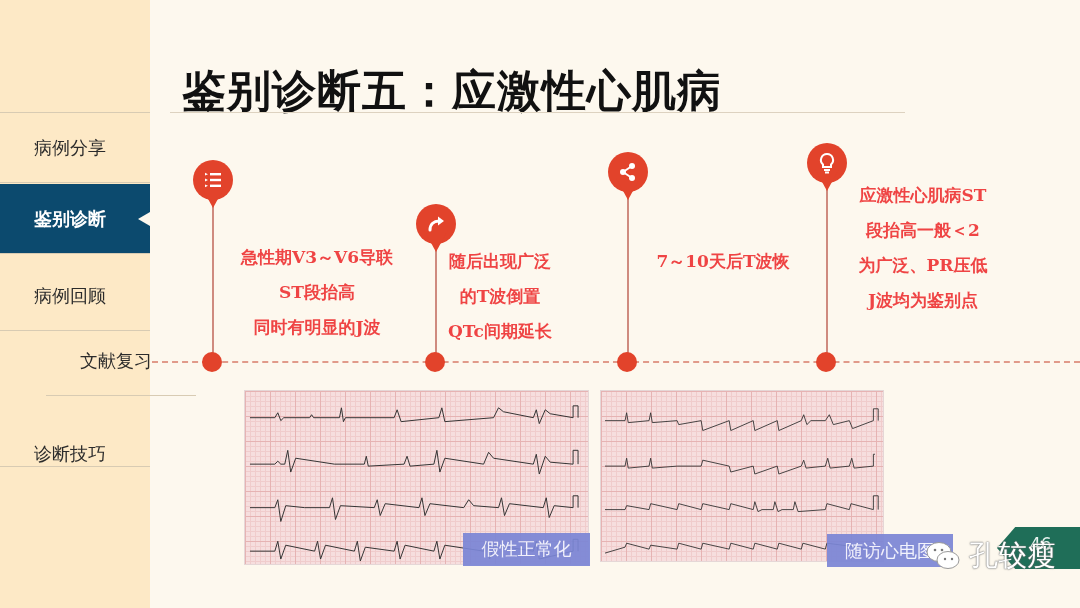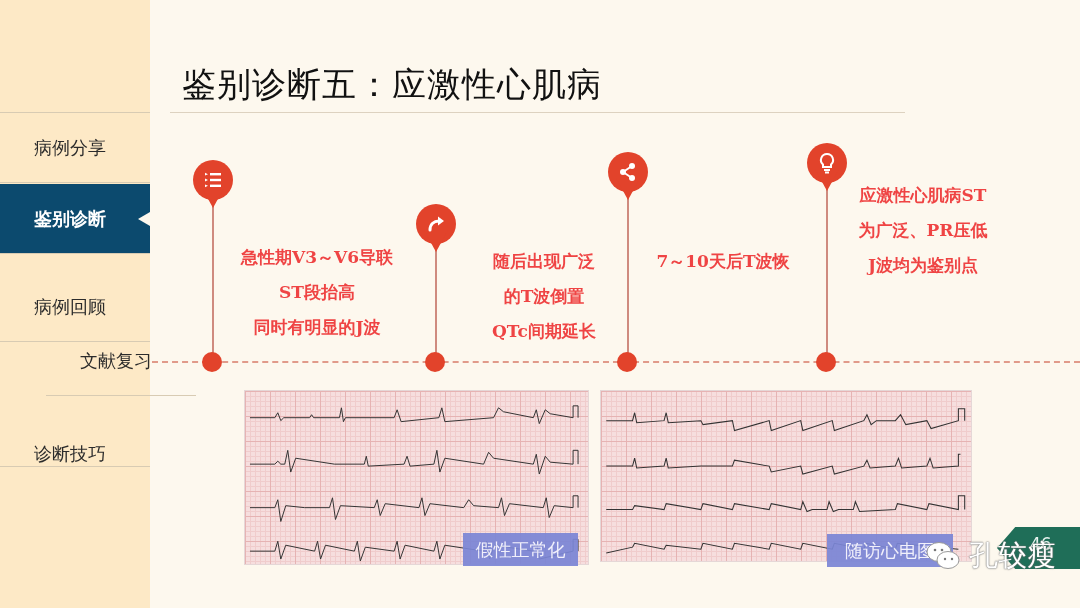--- a/index.html
+++ b/index.html
@@ -7,21 +7,21 @@
   body { background:#fdf8ee; font-family:"DejaVu Serif", serif; position:relative; }
 
   .sidebar { position:absolute; left:0; top:0; width:150px; height:608px; background:#fde9c6; }
   .sidebar .topline { position:absolute; left:0; top:112px; width:150px; height:1px; background:#d8cbb3; }
   .nav-item { position:absolute; left:0; width:150px; height:70px; display:flex; align-items:center; padding-left:34px;
               font-family:"DejaVu Sans", sans-serif; font-size:18px; color:#2b2b2b; border-bottom:1px solid #d8cbb3; cursor:pointer; }
   .nav-item.active { background:#0c4a6e; color:#fff; font-weight:bold; }
   .nav-item.active::after { content:""; position:absolute; right:0; top:50%; margin-top:-7px; border-style:solid;
               border-width:7px 12px 7px 0; border-color:transparent #fdf8ee transparent transparent; }
 
-  .title { position:absolute; left:182px; top:62px; font-family:"DejaVu Sans", sans-serif; font-weight:normal; font-size:34px; color:#111; letter-spacing:1px; }
+  .title { position:absolute; left:182px; top:62px; font-family:"DejaVu Sans", sans-serif; font-weight:bold; font-size:44px; color:#111; letter-spacing:1px; }
   .title-rule { position:absolute; left:170px; top:112px; width:735px; height:1px; background:#ddd2c0; }
 
   .timeline { position:absolute; left:152px; top:361px; width:928px; border-top:2px dashed #e19a8a; }
 
   .pin { position:absolute; width:40px; height:52px; }
   .pin .head { position:absolute; left:0; top:0; width:40px; height:40px; border-radius:50%; background:#e2432b; }
   .pin .tip { position:absolute; left:8px; top:26px; width:0; height:0; border-left:12px solid transparent; border-right:12px solid transparent; border-top:22px solid #e2432b; }
   .pin svg { position:absolute; left:8px; top:8px; width:24px; height:24px; }
   .stem { position:absolute; width:2px; background:#cf8b7f; }
   .dot { position:absolute; width:20px; height:20px; border-radius:50%; background:#e2432b; }
@@ -47,21 +47,21 @@
 <body>
 
 <div class="sidebar">
   <div class="topline"></div>
   <div class="nav-item" style="top:113px;">
       <span>病例分享</span>
     </div>
   <div class="nav-item active" style="top:184px;">
       <span>鉴别诊断</span>
     </div>
-  <div class="nav-item" style="top:272px;">
+  <div class="nav-item" style="top:261px;">
       <span>病例回顾</span>
     </div>
   <div class="nav-item" style="top:326px;margin-left:46px;">
       <span>文献复习</span>
     </div>
   <div class="nav-item" style="top:397px;align-items:flex-end;">
       <span>诊断技巧</span>
     </div>
 </div>
 
@@ -93,21 +93,21 @@
 <div class="stem" style="left:435px; top:245px; height:115px;"></div>
 <div class="pin" style="left:416px; top:204px;">
   <div class="head"></div>
     <div class="tip"></div>
   <svg viewBox="0 0 24 24">
     <path d="M6 18 C6 12 10 9 15 9" stroke="#fff" stroke-width="3" fill="none" stroke-linecap="round"></path>
     <polygon points="14,4.5 20,9 14,13.5" fill="#fff"></polygon>
   </svg>
 </div>
 <div class="dot" style="left:425px; top:352px;"></div>
-<div class="card-text" style="left:474px; top:244px; width:140px;">
+<div class="card-text" style="left:430px; top:244px; width:140px;">
   <div>随后出现广泛</div>
     <div>的T波倒置</div>
     <div>QTc间期延长</div>
 </div>
 
 <div class="stem" style="left:627px; top:195px; height:165px;"></div>
 <div class="pin" style="left:608px; top:152px;">
   <div class="head"></div>
     <div class="tip"></div>
   <svg viewBox="0 0 24 24">
@@ -129,37 +129,38 @@
     <div class="tip"></div>
   <svg viewBox="0 0 24 24">
     <path d="M12 3 a6 6 0 0 1 4 10.5 v2.5 h-8 v-2.5 A6 6 0 0 1 12 3z" fill="none" stroke="#fff" stroke-width="2"></path>
     <line x1="9" y1="19" x2="15" y2="19" stroke="#fff" stroke-width="2"></line>
       <line x1="10" y1="21.5" x2="14" y2="21.5" stroke="#fff" stroke-width="2"></line>
   </svg>
 </div>
 <div class="dot" style="left:816px; top:352px;"></div>
 <div class="card-text" style="left:838px; top:178px; width:170px;">
   <div>应激性心肌病ST</div>
+    <div>段抬高一般＜2</div>
     <div>为广泛、PR压低</div>
     <div>J波均为鉴别点</div>
 </div>
 
 <div class="ecg" style="left:244px; top:390px; width:345px; height:175px;">
   <svg viewBox="0 0 345 175" preserveAspectRatio="none">
     <g fill="none" stroke="#333" stroke-width="1">
       <path d="M5 27 L30 27 l3 -5 l3 8 l3 -3 L65 27 l2 -3 l2 3 L95 27 l2 -10 l2 14 l2 -4 L150 27 l3 -8 l4 12 L195 27 l3 -10 l3 14 L250 27 l5 -10 l5 4 L290 27 l3 -8 l3 14 l6 -14 l5 4 L330 27 l0 -12 l5 0 l0 12"></path>
       <path d="M5 74 L30 74 l3 -3 l3 3 L40 74 l3 -14 l3 22 l5 -14 L90 74 L120 74 l2 -8 l2 10 L160 74 l3 -8 l3 10 L190 74 l3 -14 l3 22 l5 -14 L240 74 l5 -12 l5 6 L290 74 l3 -10 l3 20 l6 -18 l5 6 L330 74 l0 -14 l5 0 l0 14"></path>
       <path d="M5 118 L30 118 l3 -8 l3 22 l5 -16 L60 118 L85 118 l3 -10 l3 22 l5 -14 L130 118 l3 -8 l3 16 l5 -12 L175 118 l3 -10 l3 18 l5 -12 L220 118 l5 -8 l5 6 L255 118 l3 -10 l3 18 l5 -12 L300 118 l3 -10 l3 20 l5 -12 L330 118 l0 -12 l5 0 l0 12"></path>
       <path d="M5 162 L30 162 l3 -10 l3 18 l5 -14 L70 162 l3 -10 l3 18 l5 -14 L110 162 l3 -10 l3 20 l5 -14 L150 162 l3 -10 l3 18 l5 -14 L190 162 l3 -10 l3 18 l5 -14 L240 162 l3 -10 l3 18 l5 -14 L290 162 l3 -10 l3 18 L330 162 l0 -12 l5 0 l0 12"></path>
     </g>
   </svg>
-  <div class="ecg-label" style="left:218px; top:142px; width:115px; height:33px;">假性正常化</div>
+  <div class="ecg-label" style="left:218px; top:142px; width:127px; height:33px;font-family:Liberation Mono, monospace;">假性正常化</div>
 </div>
 
-<div class="ecg" style="left:600px; top:390px; width:372px; height:172px;">
+<div class="ecg" style="left:600px; top:390px; width:284px; height:172px;">
   <svg viewBox="0 0 352 172" preserveAspectRatio="none">
     <g fill="none" stroke="#333" stroke-width="1">
       <path d="M5 30 L30 30 l2 -8 l2 10 L60 30 l2 -8 l2 10 L95 30 l2 4 L125 30 l2 10 L160 30 l2 10 L190 30 l2 10 L220 30 l2 10 L250 30 l3 -6 l4 10 l5 -4 L280 30 l5 -6 l5 10 L310 30 l4 8 L340 30 l0 -12 l6 0 l0 12"></path>
       <path d="M5 76 L30 76 l2 -8 l2 10 L60 76 l2 -8 l2 10 L95 76 L125 76 l2 -6 L160 76 l2 6 L190 76 l2 8 L220 76 l2 8 L250 76 l3 -6 l3 8 L280 76 l3 -8 l3 10 L310 76 l3 -8 l3 10 L340 76 l0 -12 l2 0"></path>
       <path d="M5 120 L30 120 l2 -4 L60 120 l2 -6 L95 120 l2 -6 L125 120 l2 -6 L160 120 l2 -6 L190 120 l2 -8 l4 10 l5 -2 L215 120 l2 -8 l4 10 l5 -2 L240 120 l2 -8 l4 10 L280 120 l2 -6 L310 120 l2 -6 L340 120 l0 -14 l6 0 l0 14"></path>
       <path d="M5 164 L30 158 l2 -4 L60 160 l2 -4 L95 160 l2 -6 L125 160 l2 -6 L160 160 l2 -6 L190 160 l2 -6 L220 160 l2 -6 L250 160 l2 -6 L280 160 l2 -6 L340 160"></path>
     </g>
   </svg>
   <div class="ecg-label" style="left:226px; top:143px; width:126px; height:33px;">随访心电图</div>
 </div>

